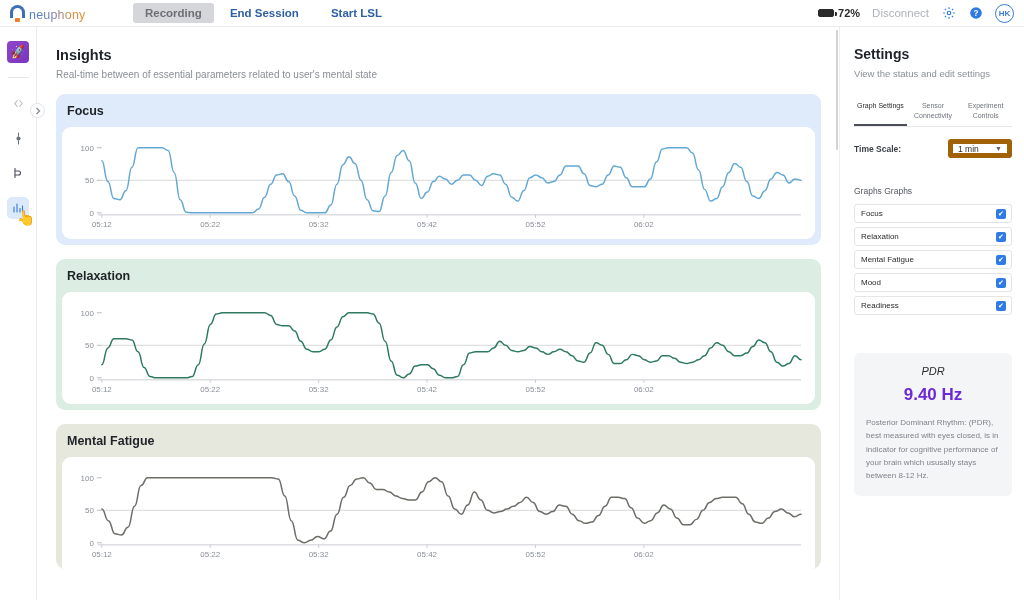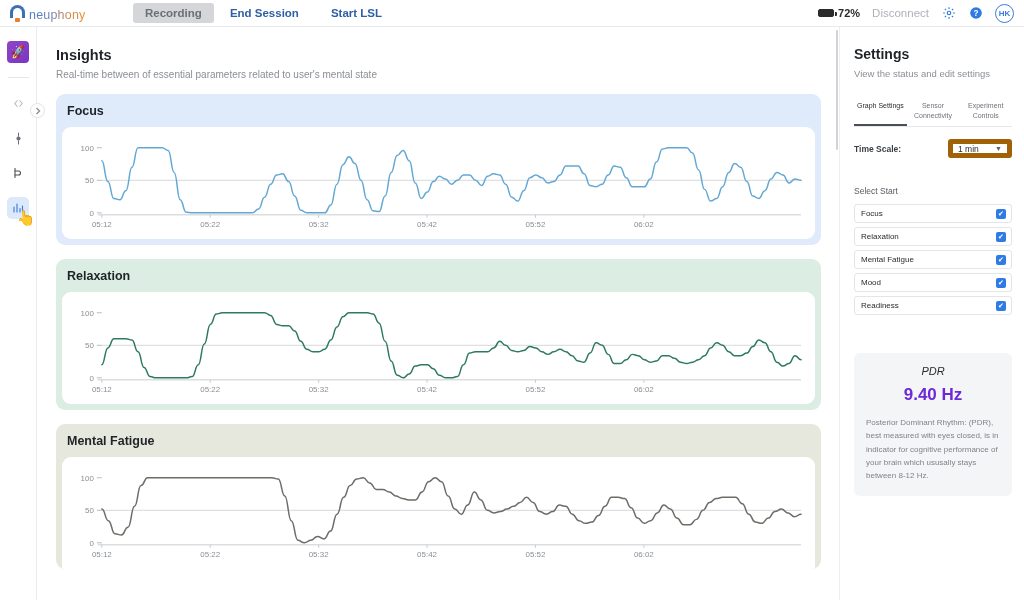--- a/index.html
+++ b/index.html
@@ -380,21 +380,21 @@
     </div>
 
     <div class="field-row">
       <span class="field-label">Time Scale:</span>
       <div class="select-box">
         <span>1 min</span>
         <span class="chev">▼</span>
       </div>
     </div>
 
-    <div class="section-label">Select Start</div>
+    <div class="section-label">Graphs Graphs</div>
     <div class="graph-list" id="graph-list">
         <div class="graph-item">
           <span class="lbl">Focus</span>
           <span class="cbx">✔</span>
         </div>
         <div class="graph-item">
           <span class="lbl">Relaxation</span>
           <span class="cbx">✔</span>
         </div>
         <div class="graph-item">

